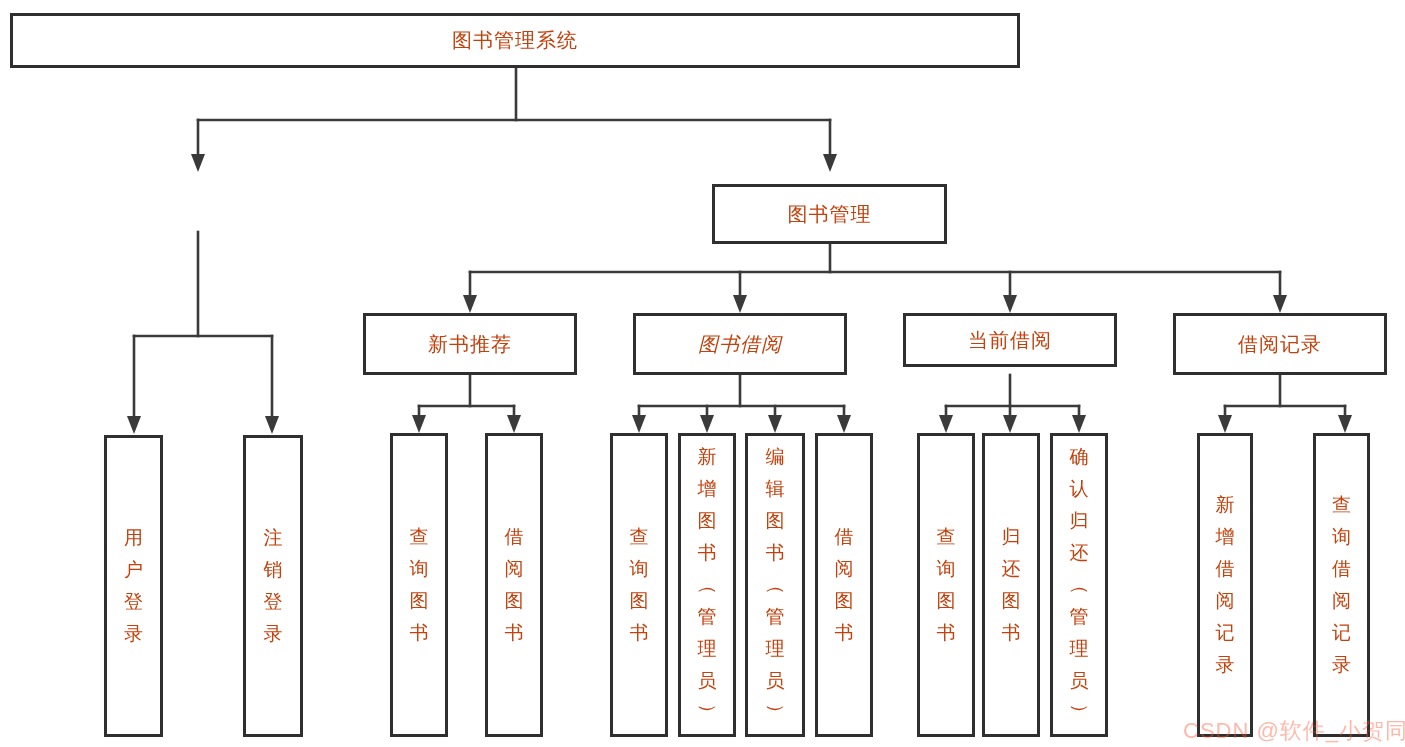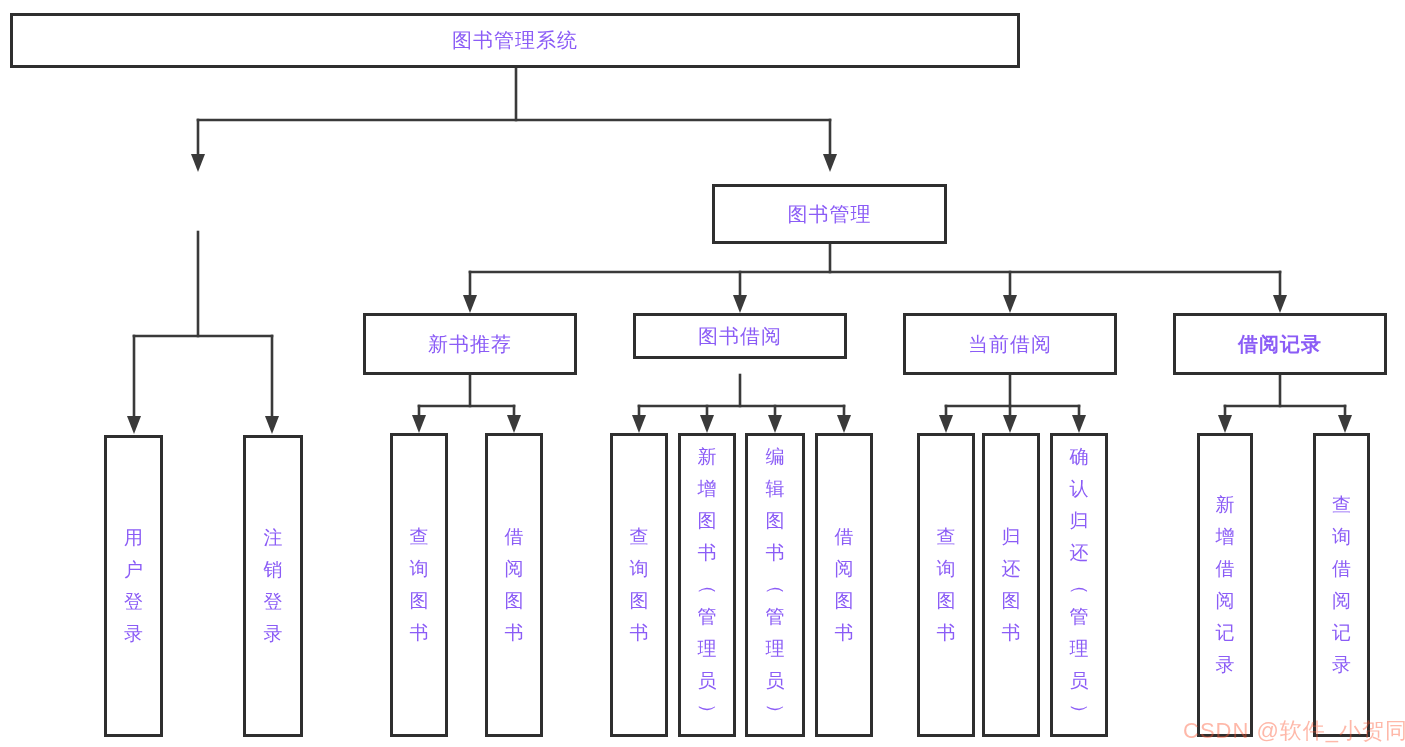--- a/index.html
+++ b/index.html
@@ -13,21 +13,21 @@
     width: 1405px;
     height: 747px;
     background: #ffffff;
     overflow: hidden;
   }
   .node {
     position: absolute;
     box-sizing: border-box;
     background: #ffffff;
     border: 3px solid #2f2f2f;
-    color: #8b5cf6;
+    color: #c2410c;
     display: flex;
     align-items: center;
     justify-content: center;
     font-size: 20px;
     letter-spacing: 1px;
     z-index: 2;
   }
   .node.vert {
     flex-direction: column;
     letter-spacing: 0;
@@ -113,23 +113,23 @@
       <line x1="1225" y1="406" x2="1345" y2="406" stroke="#3a3a3a" stroke-width="2.6" stroke-linecap="square"></line>
       <line x1="1225" y1="406" x2="1225" y2="419" stroke="#3a3a3a" stroke-width="2.6" stroke-linecap="square"></line>
       <polygon points="1218,415 1232,415 1225,433" fill="#3a3a3a"></polygon>
       <line x1="1345" y1="406" x2="1345" y2="419" stroke="#3a3a3a" stroke-width="2.6" stroke-linecap="square"></line>
       <polygon points="1338,415 1352,415 1345,433" fill="#3a3a3a"></polygon>
     </svg>
   <div id="watermark">CSDN @软件_小贺同学</div>
 <div class="node" style="left: 10px; top: 13px; width: 1010px; height: 55px;">图书管理系统</div>
     <div class="node" style="left: 712px; top: 172px; width: 235px; height: 60px; margin-top: 12px;">图书管理</div>
     <div class="node" style="left: 363px; top: 313px; width: 214px; height: 62px; text-align: center;">新书推荐</div>
-    <div class="node" style="left: 633px; top: 313px; width: 214px; height: 46px;">图书借阅</div>
-    <div class="node" style="left: 903px; top: 313px; width: 214px; height: 62px;">当前借阅</div>
-    <div class="node" style="left: 1173px; top: 313px; width: 214px; height: 62px; font-weight: bold;">借阅记录</div>
+    <div class="node" style="left: 633px; top: 313px; width: 214px; height: 62px; font-style: italic;">图书借阅</div>
+    <div class="node" style="left: 903px; top: 313px; width: 214px; height: 54px;">当前借阅</div>
+    <div class="node" style="left: 1173px; top: 313px; width: 214px; height: 62px;">借阅记录</div>
     <div class="node vert" style="left: 104px; top: 435px; width: 59px; height: 302px;">
       <span class="vchar">用</span>
       <span class="vchar">户</span>
       <span class="vchar">登</span>
       <span class="vchar">录</span>
     </div>
     <div class="node vert" style="left: 243px; top: 435px; width: 60px; height: 302px;">
       <span class="vchar">注</span>
       <span class="vchar">销</span>
       <span class="vchar">登</span>

